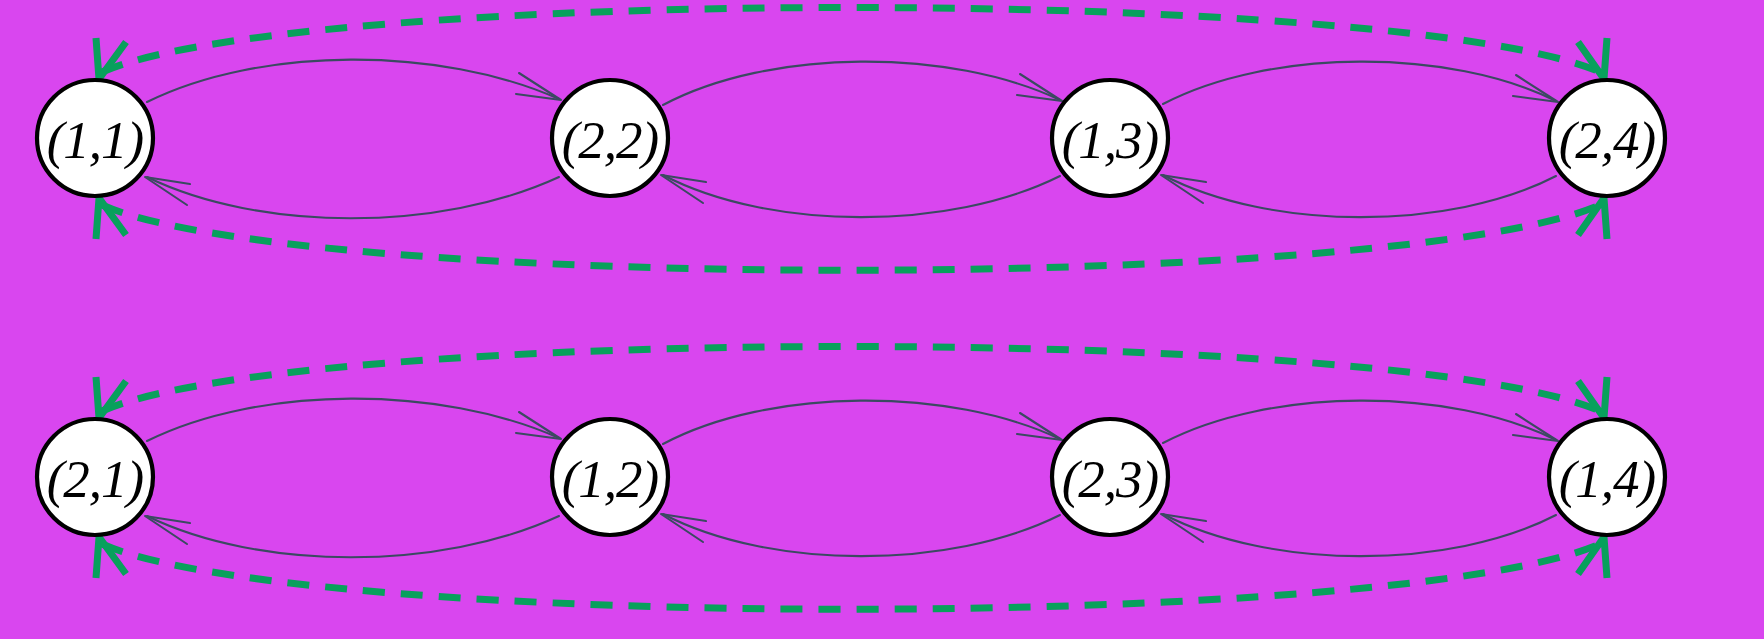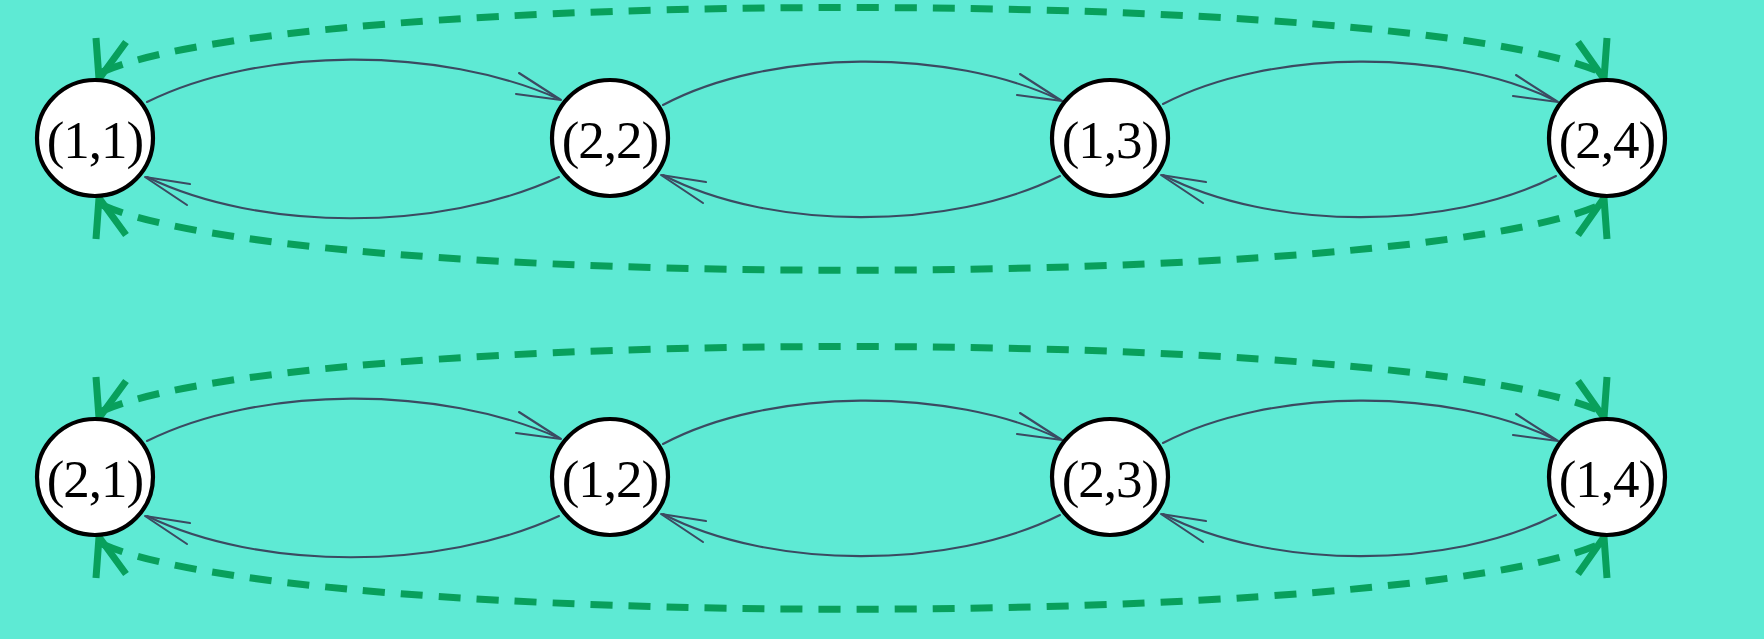--- a/index.html
+++ b/index.html
@@ -7,22 +7,23 @@
     padding: 0;
     background: #ffffff;
   }
   body {
     font-family: "Liberation Serif", "DejaVu Serif", serif;
   }
   #diagram-root {
     position: relative;
     width: 1764px;
     height: 639px;
-    background: #5eead4;
+    background: #d946ef;
     overflow: hidden;
+    font-style: italic;
   }
   #graph-svg {
     position: absolute;
     top: 0;
     left: 0;
     width: 1764px;
     height: 639px;
     display: block;
   }
   .node-circle {

